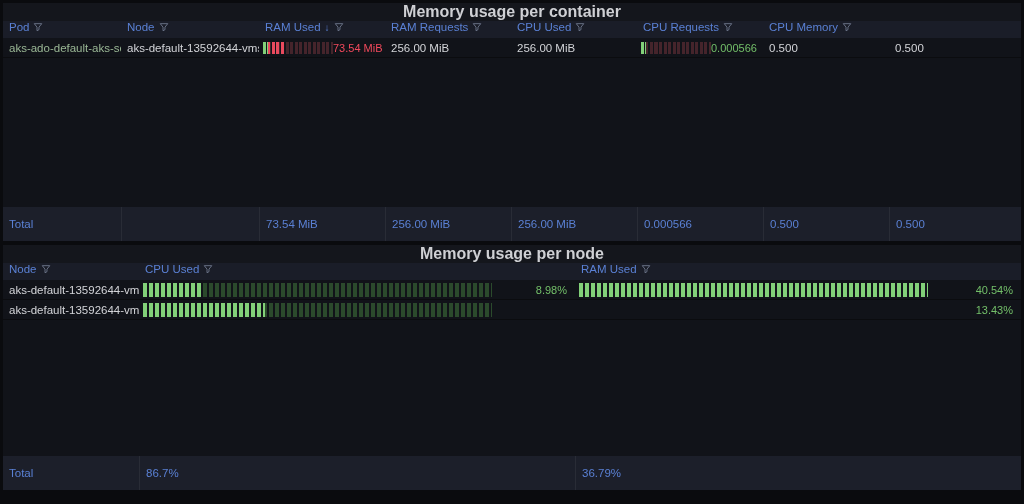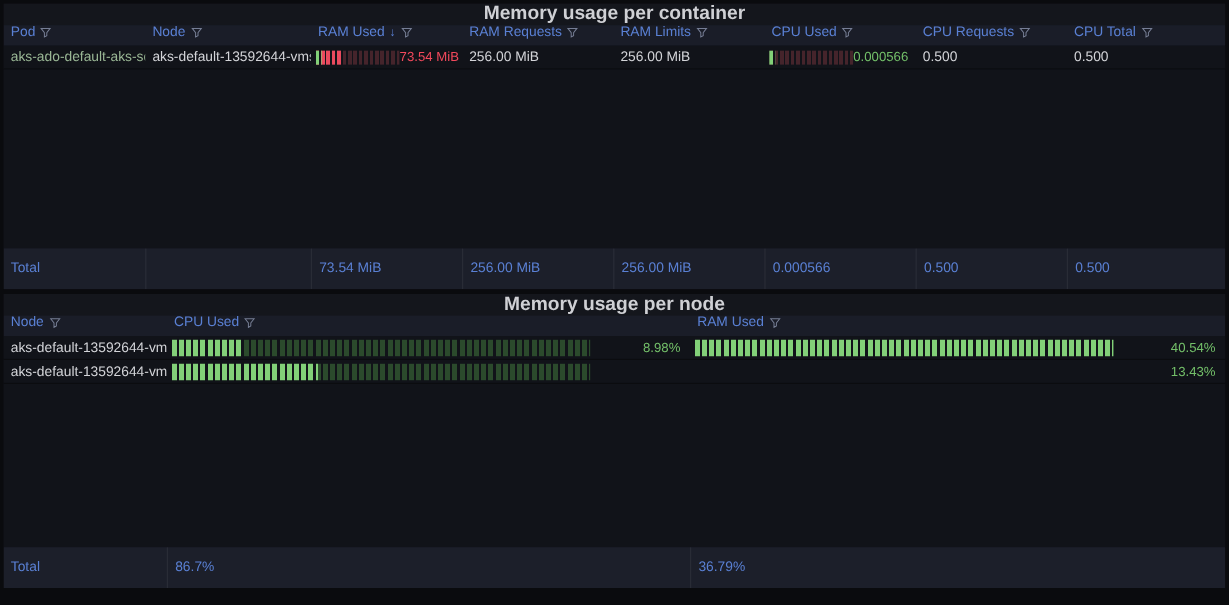--- a/index.html
+++ b/index.html
@@ -88,45 +88,37 @@
     </div>
     <div class="th w-s">
       <span>RAM Requests</span>
       <span class="funnel">
           <svg width="10" height="10" viewBox="0 0 12 12">
             <path d="M1.5 2h9L7.2 6.2v3l-2.4 1.3v-4.3z" fill="none" stroke="currentColor" stroke-width="1"></path>
           </svg>
         </span>
     </div>
     <div class="th w-s">
-      <span>RAM Limits</span>
-      <span class="funnel">
-          <svg width="10" height="10" viewBox="0 0 12 12">
-            <path d="M1.5 2h9L7.2 6.2v3l-2.4 1.3v-4.3z" fill="none" stroke="currentColor" stroke-width="1"></path>
-          </svg>
-        </span>
-    </div>
-    <div class="th w-s">
       <span>CPU Used</span>
       <span class="funnel">
           <svg width="10" height="10" viewBox="0 0 12 12">
             <path d="M1.5 2h9L7.2 6.2v3l-2.4 1.3v-4.3z" fill="none" stroke="currentColor" stroke-width="1"></path>
           </svg>
         </span>
     </div>
     <div class="th w-s">
       <span>CPU Requests</span>
       <span class="funnel">
           <svg width="10" height="10" viewBox="0 0 12 12">
             <path d="M1.5 2h9L7.2 6.2v3l-2.4 1.3v-4.3z" fill="none" stroke="currentColor" stroke-width="1"></path>
           </svg>
         </span>
     </div>
     <div class="th w-last">
-      <span>CPU Total</span>
+      <span>CPU Memory</span>
       <span class="funnel">
           <svg width="10" height="10" viewBox="0 0 12 12">
             <path d="M1.5 2h9L7.2 6.2v3l-2.4 1.3v-4.3z" fill="none" stroke="currentColor" stroke-width="1"></path>
           </svg>
         </span>
     </div>
   </div>
 
   <div class="trow data">
     <div class="cell w-pod pod-link">aks-ado-default-aks-scaled-tgs…</div>

